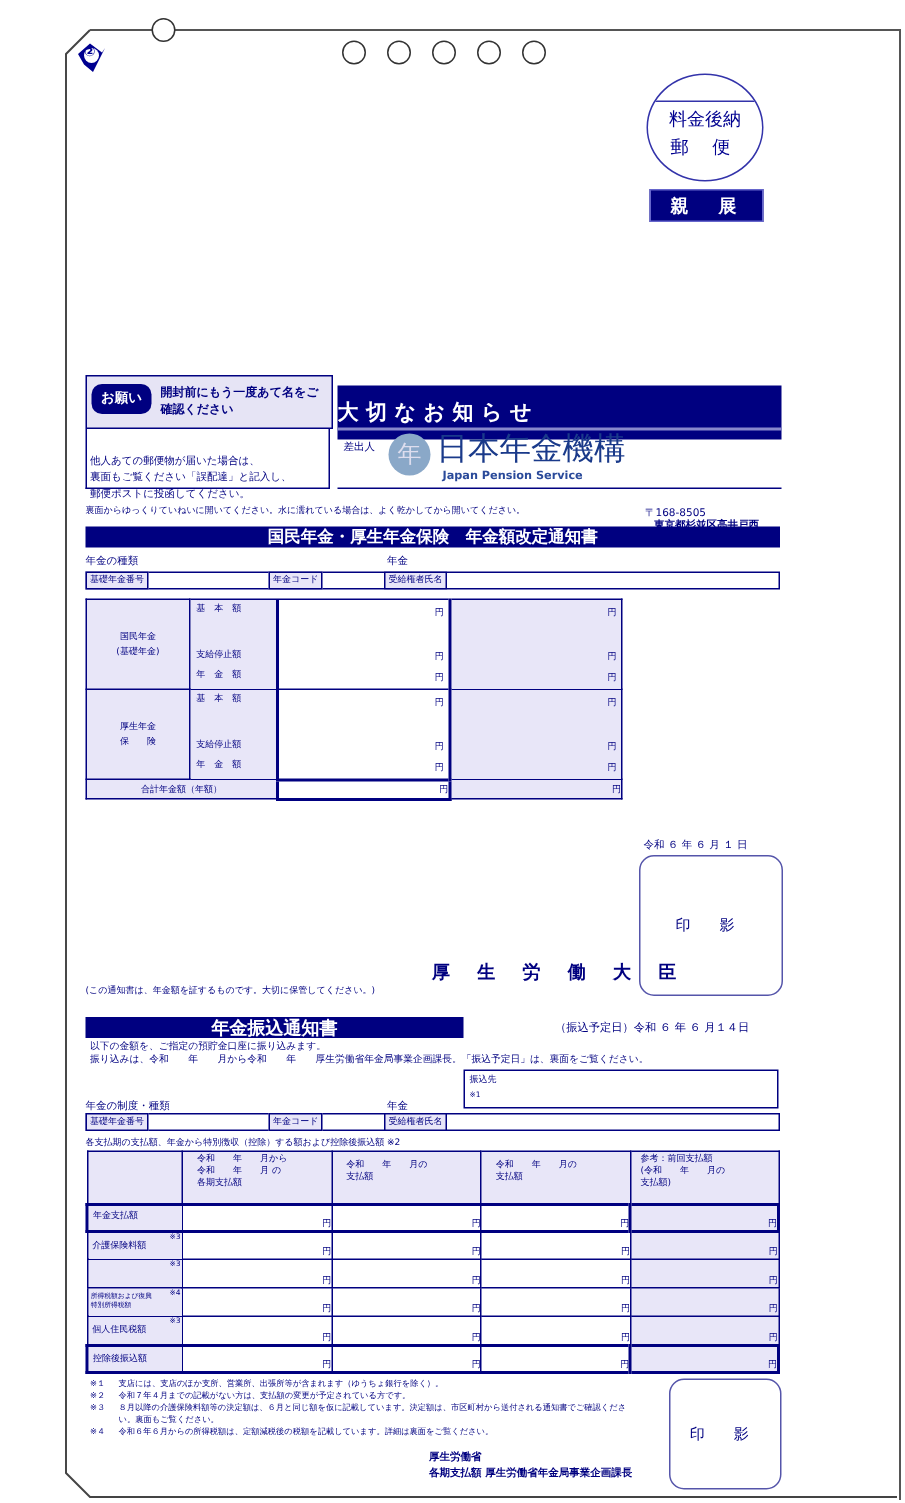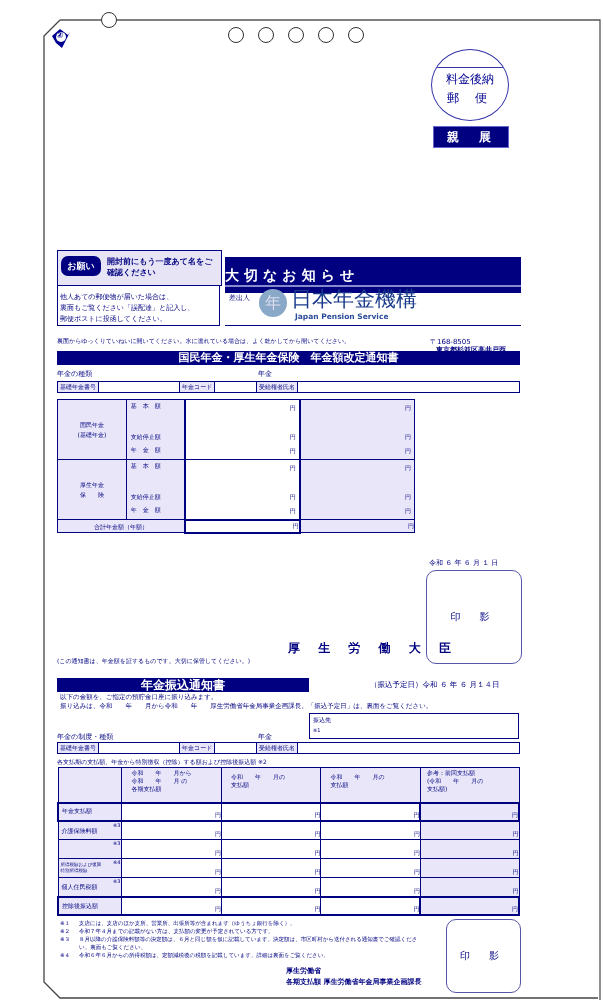--- a/index.html
+++ b/index.html
@@ -45,21 +45,21 @@
   <div style="position:absolute;left:0;right:0;top:17px;border-top:1.3px solid #3333aa;"></div>
   <div style="position:absolute;top:21px;width:100%;text-align:center;font-size:12px;color:#000090;">料金後納</div>
   <div style="position:absolute;top:40px;width:100%;text-align:center;font-size:12px;letter-spacing:6px;color:#000090;">郵 便</div>
 </div>
 <div class="abs navy b" style="left:433px;top:126px;width:74px;height:20px;line-height:20px;text-align:center;font-size:12px;letter-spacing:4px;border:1px solid #6666cc;">親　展</div>
 
 <div class="abs" style="left:57px;top:250px;width:163px;height:34px;border:1.5px solid #000080;background:#e6e4f5;">
   <div class="abs navy b" style="left:3px;top:5px;width:40px;height:20px;line-height:20px;border-radius:7px;text-align:center;font-size:9px;">お願い</div>
   <div class="abs b t7" style="left:49px;top:5px;width:110px;font-size:8px;line-height:11px;">開封前にもう一度あて名をご確認ください</div>
 </div>
-<div class="abs" style="left:57px;top:286px;width:163px;height:40px;border:1.5px solid #000080;border-top:none;padding:6px 2px;box-sizing:border-box;">
+<div class="abs" style="left:57px;top:286px;width:163px;height:40px;border:1.5px solid #000080;border-top:none;padding:16px 2px;box-sizing:border-box;">
   <div class="t6" style="line-height:11px;">他人あての郵便物が届いた場合は、</div>
   <div class="t6" style="line-height:11px;">裏面もご覧ください「誤配達」と記入し、</div>
   <div class="t6" style="line-height:11px;">郵便ポストに投函してください。</div>
 </div>
 
 <div class="abs navy b" style="left:225px;top:245px;width:296px;height:36px;line-height:36px;font-size:14px;letter-spacing:5px;margin-top:12px;">大切なお知らせ</div>
 <div class="abs" style="left:225px;top:285px;width:296px;border-top:2px solid #8888cc;"></div>
 <div class="abs" style="left:225px;top:325px;width:296px;border-top:1.5px solid #000080;"></div>
 <div class="abs t6" style="left:229px;top:294px;">差出人</div>
 <div class="abs" style="left:259px;top:289px;width:28px;height:28px;border-radius:50%;background:#8aa8c8;color:#dde;font-size:16px;line-height:28px;text-align:center;">

